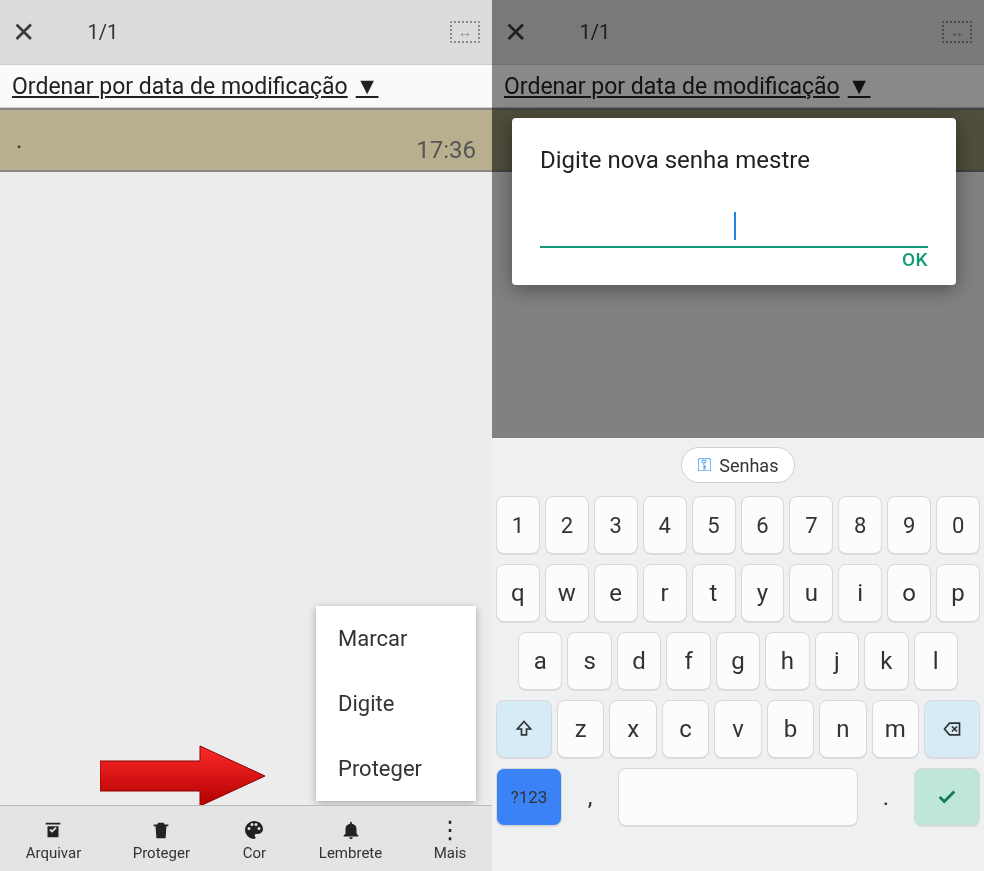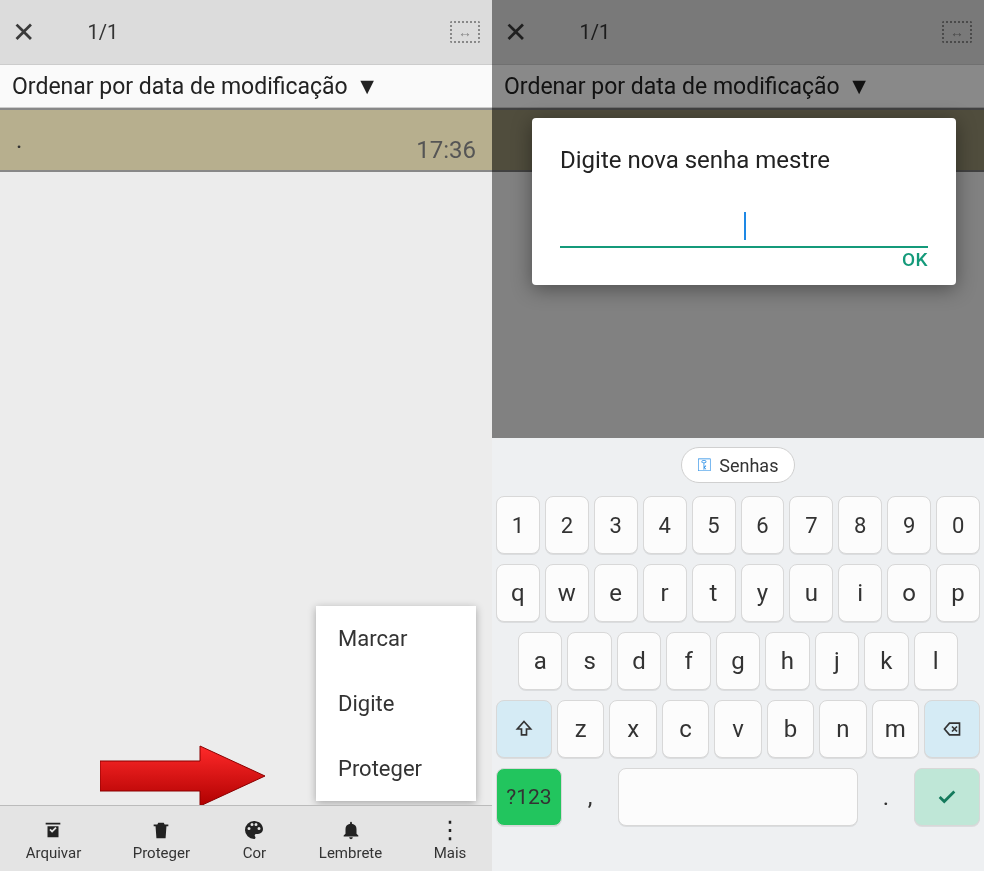--- a/index.html
+++ b/index.html
@@ -10,21 +10,21 @@
 
 
 .topbar { height: 64px; background: #dcdcdc; display: flex; align-items: center; padding: 0 12px; }
 .topbar .count { font-size: 20px; color: #333; margin-left: 52px; font-weight: 400; }
 .close-x { font-size: 28px; color: #3a3a3a; cursor: pointer; }
 .topbar-spacer { flex: 1; }
 .resize-icon { width: 30px; height: 22px; border: 2px dotted #888; border-radius: 2px; display: flex; align-items: center; justify-content: center; position: relative; }
 .resize-icon::before { content: '↔'; font-size: 14px; color: #888; }
 
 
-.sortbar { height: 44px; background: #fafafa; border-top: 1px solid #ccc; border-bottom: 1px solid #ccc; display: flex; align-items: center; padding: 16px 12px; font-size: 23px; color: #222; }
+.sortbar { height: 44px; background: #fafafa; border-top: 1px solid #ccc; border-bottom: 1px solid #ccc; display: flex; align-items: center; padding: 16px 12px; font-size: 23px; color: #222; text-decoration: underline; }
 .sortbar .arrow { margin-left: 8px; }
 
 
 .note-row { height: 64px; background: #b7af8e; border-top: 2px solid #888; border-bottom: 2px solid #888; display: flex; align-items: center; padding: 0 16px; font-size: 24px; color: #333; }
 .note-dot { flex: 1; }
 .note-time { color: #555; font-size: 24px; margin-top: 20px; }
 
 
 .context-menu { position: absolute; right: 16px; bottom: 70px; background: #fff; width: 160px; box-shadow: 0 2px 8px rgba(0,0,0,0.3); }
 .context-menu .item { padding: 20px 22px; font-size: 22px; color: #333; }
@@ -33,39 +33,39 @@
 .bottombar { position: absolute; bottom: 0; left: 0; right: 0; height: 66px; background: #e4e4e4; border-top: 1px solid #bbb; display: flex; justify-content: space-around; align-items: center; }
 .bb-item { display: flex; flex-direction: column; align-items: center; font-size: 15px; color: #333; }
 .bb-item .ic { font-size: 24px; height: 28px; display: flex; align-items: center; color: #222; }
 
 
 .red-arrow { position: absolute; left: 100px; bottom: 60px; }
 
 
 .dim { position: absolute; inset: 0; background: rgba(0,0,0,0.45); }
 .right-top { position: absolute; top: 0; left: 0; right: 0; height: 438px; }
-.dialog { position: absolute; left: 40px; right: 28px; top: 118px; background: #fff; border-radius: 4px; padding: 26px 28px 14px; box-shadow: 0 4px 20px rgba(0,0,0,0.4); }
+.dialog { position: absolute; left: 20px; right: 28px; top: 118px; background: #fff; border-radius: 4px; padding: 26px 28px 14px; box-shadow: 0 4px 20px rgba(0,0,0,0.4); }
 .dialog-title { font-size: 24px; color: #222; line-height: 1.35; margin-bottom: 32px; }
 .dialog-input { border: none; border-bottom: 2px solid #149a7a; height: 40px; position: relative; }
 .caret { position: absolute; left: 50%; top: 4px; width: 2px; height: 28px; background: #1e88e5; }
 .dialog-actions { text-align: right; }
 .dialog-ok { color: #149a7a; font-size: 19px; font-weight: 500; letter-spacing: .5px; }
 
 
 .kbd { position: absolute; bottom: 0; left: 0; right: 0; height: 433px; background: #eef0f2; }
 .chip-row { height: 54px; display: flex; align-items: center; justify-content: center; }
 .chip { background: #fff; border: 1px solid #d0d0d0; border-radius: 20px; padding: 6px 16px; font-size: 18px; color: #333; display: flex; align-items: center; gap: 8px; }
 .chip .keyic { color: #1e88e5; font-size: 18px; }
 .key-rows { padding: 4px 4px 6px; }
 .krow { display: flex; justify-content: center; gap: 5px; margin-bottom: 10px; }
 .key { background: #fcfcfc; border: 1px solid #d8d8d8; border-radius: 8px; height: 58px; flex: 1; display: flex; align-items: center; justify-content: center; font-size: 24px; color: #333; box-shadow: 0 1px 0 rgba(0,0,0,0.08); }
 .key.num { font-size: 22px; }
 .krow.r3 { padding: 0 22px; }
 .key.shift, .key.bksp { background: #d5ebf5; flex: 0 0 56px; }
-.key.sym { background: #22c55e; flex: 0 0 66px; font-size: 21px; }
+.key.sym { background: #3b82f6; flex: 0 0 66px; font-size: 17px; }
 .key.comma, .key.dot { flex: 0 0 46px; background: #eef0f2; border: none; box-shadow: none; font-size: 24px; }
 .key.space { flex: 1; }
 .key.enter { background: #bfe7d7; flex: 0 0 66px; }
 
 
 .right-note { height: 64px; background: #938c70; border-top: 2px solid #777; border-bottom: 2px solid #777; display: flex; align-items: center; padding: 0 16px; }
 </style>
 </head>
 <body>
 

